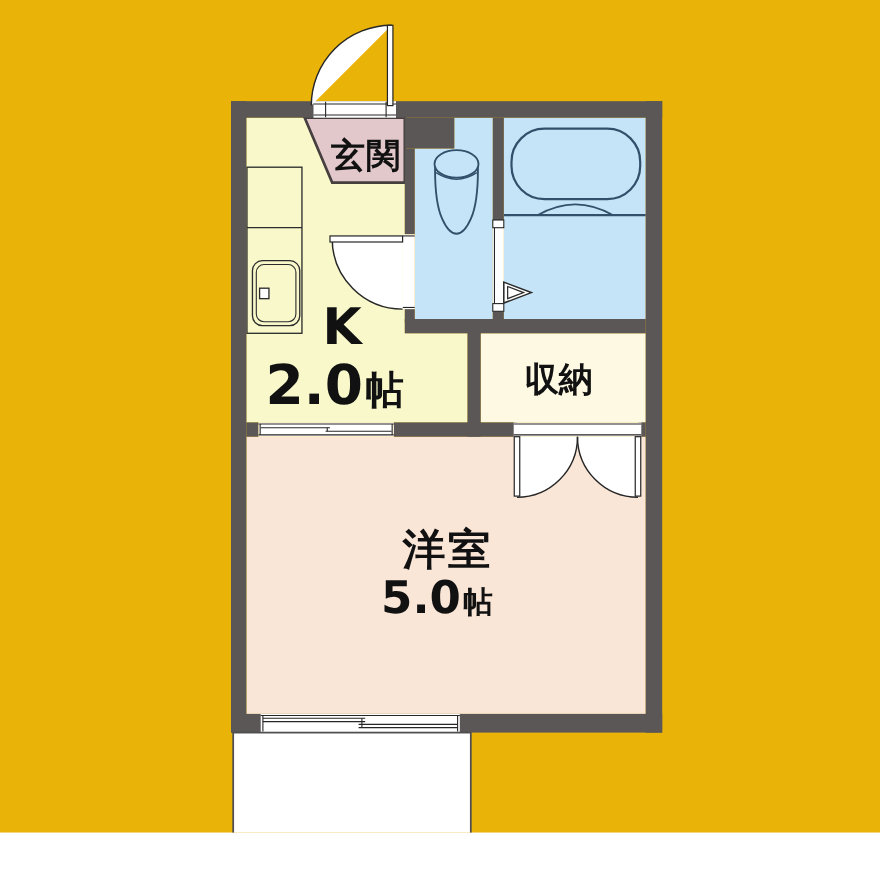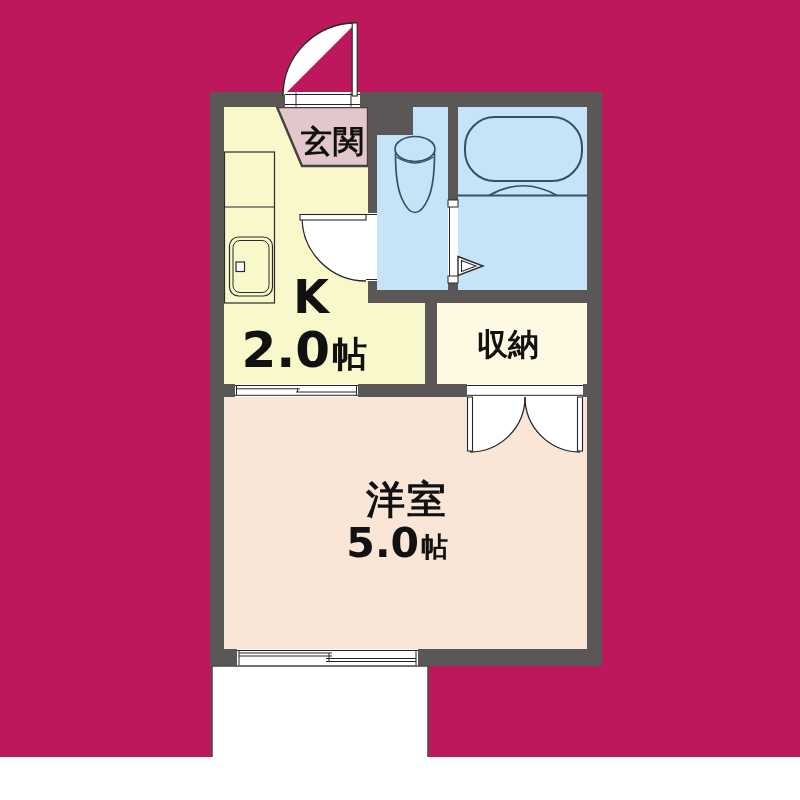--- a/index.html
+++ b/index.html
@@ -1,16 +1,16 @@
 <!DOCTYPE html>
 <html><head>
 <meta charset="utf-8">
 <style>
   html,body{margin:0;padding:0;background:#ffffff;}
-  .stage{position:relative;width:800px;height:757px;background:#be185d;overflow:hidden;
+  .stage{position:relative;width:800px;height:757px;background:#eab308;overflow:hidden;
          font-family:"DejaVu Sans","Liberation Sans",sans-serif;}
   svg{position:absolute;left:0;top:0;}
   text{fill:#111111;font-family:"DejaVu Sans","Liberation Sans",sans-serif;font-weight:600;}
   .room-label{font-weight:600;}
 </style>
 </head>
 <body>
 
 <div class="stage">
 <svg width="800" height="800" viewBox="0 0 800 800">

